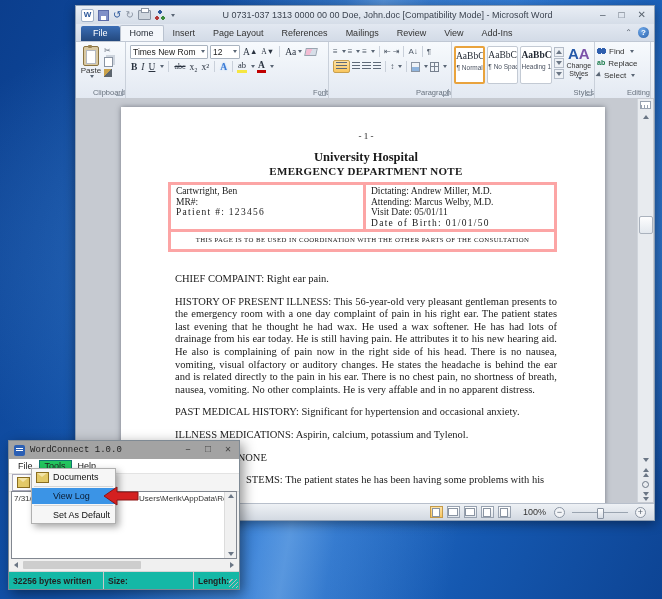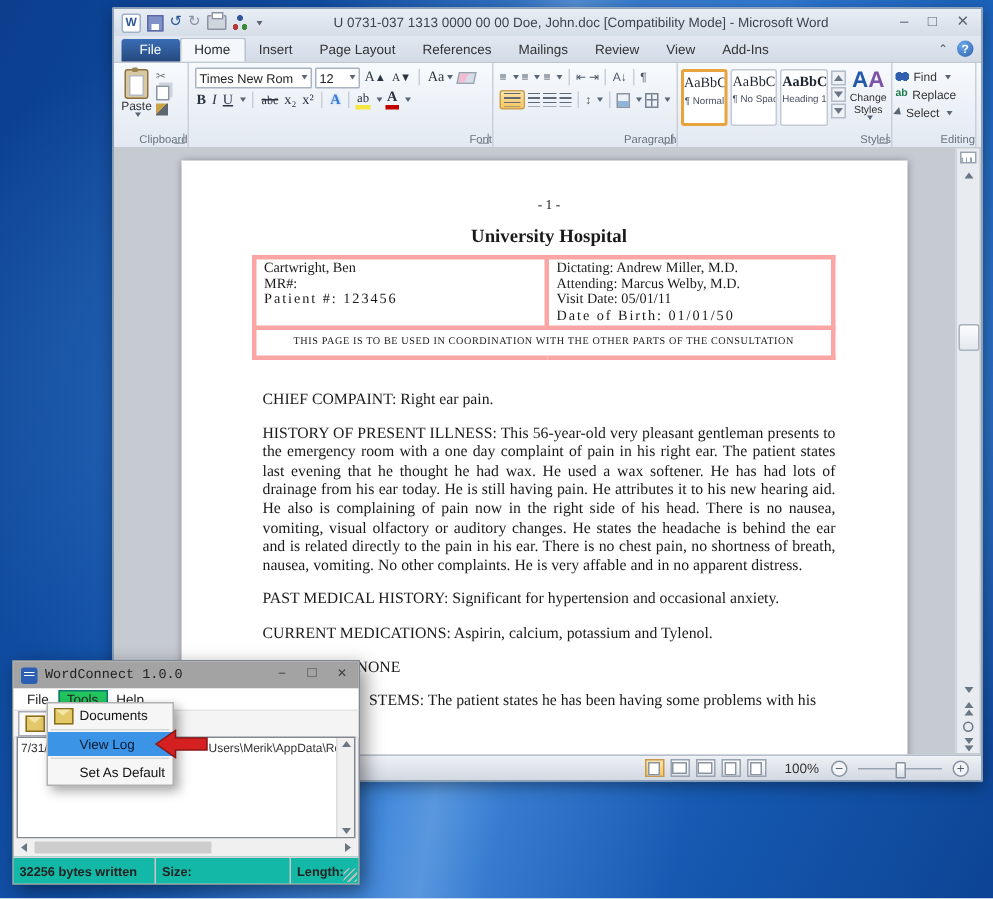--- a/index.html
+++ b/index.html
@@ -372,20 +372,21 @@
             <span class="caret"></span>
         </div>
         <div class="glabel"><span>Editing</span></div>
       </div>
     </div>
 
     <div class="darea">
       <div class="page">
         <div class="pgnum">- 1 -</div>
         <div class="doctitle">University Hospital</div>
+        <div class="docsub">EMERGENCY DEPARTMENT NOTE</div>
 
         <table class="infotbl">
           <tbody>
               <tr>
             <td class="lc">
               <div>Cartwright, Ben</div>
               <div>MR#:</div>
               <div class="ls">Patient #:  123456</div>
             </td>
             <td>
@@ -397,21 +398,21 @@
           </tr>
           <tr>
             <td colspan="2" class="notice">THIS PAGE IS TO BE USED IN COORDINATION WITH THE OTHER PARTS OF THE CONSULTATION</td>
           </tr>
         </tbody>
           </table>
 
         <p class="para first">CHIEF COMPAINT:  Right ear pain.</p>
         <p class="para just">HISTORY OF PRESENT ILLNESS:  This 56-year-old very pleasant gentleman presents to the emergency room with a one day complaint of pain in his right ear.  The patient states last evening that he thought he had wax.  He used a wax softener.  He has had lots of drainage from his ear today.  He is still having pain.  He attributes it to his new hearing aid.  He also is complaining of pain now in the right side of his head.  There is no nausea, vomiting, visual olfactory or auditory changes.  He states the headache is behind the ear and is related directly to the pain in his ear.  There is no chest pain, no shortness of breath, nausea, vomiting.  No other complaints.  He is very affable and in no apparent distress.</p>
         <p class="para">PAST MEDICAL HISTORY:  Significant for hypertension and occasional anxiety.</p>
-        <p class="para">CURRENT MEDICATIONS:  Aspirin, calcium,  potassium and Tylenol.</p>
+        <p class="para">ILLNESS MEDICATIONS:  Aspirin, calcium,  potassium and Tylenol.</p>
         <p class="para">ALLERGIES: NONE</p>
         <div class="para">
           <div class="frag">STEMS:  The patient states he has been having some problems  with his</div>
 
         </div>
       </div>
 
       <div class="vscroll">
         <span class="rulic"></span>
         <span class="sbtn">

